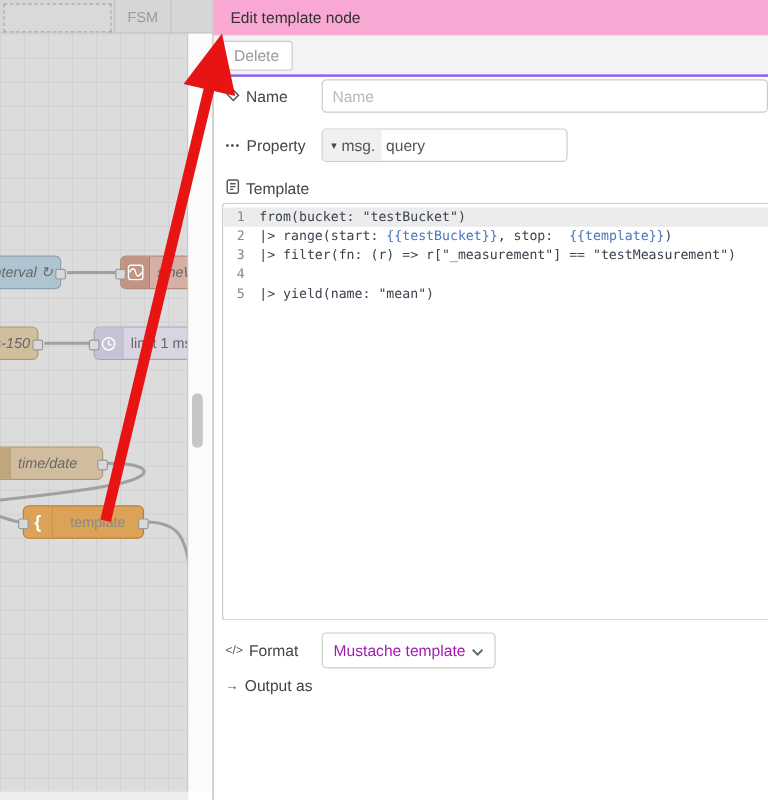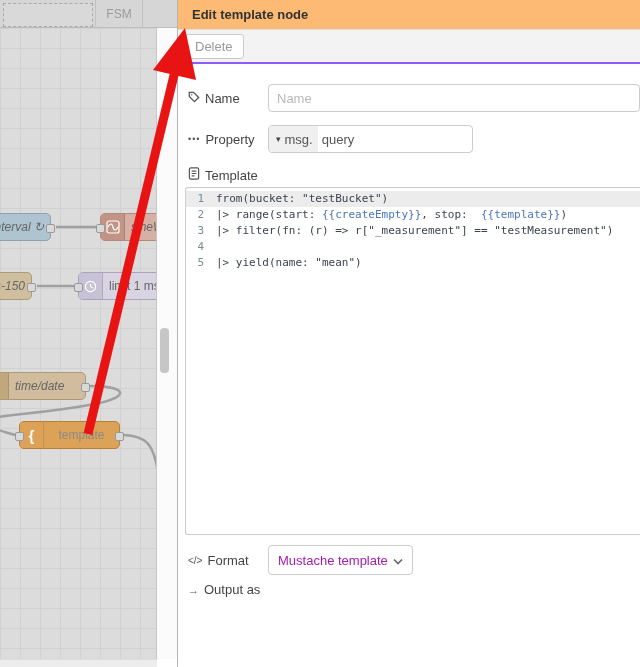--- a/index.html
+++ b/index.html
@@ -50,37 +50,37 @@
   .n-timedate .ibox { background:#c0a87c; font-style:italic; font-family:"Liberation Serif", serif; font-size:13px; }
   svg.wires { position:absolute; left:0; top:0; width:157px; height:631px; }
 
   
   svg.arrow { position:absolute; left:0; top:0; width:640px; height:667px;
               z-index:60; pointer-events:none; }
 
   
   .dialog { position:absolute; left:177px; top:0; width:463px; height:667px;
             background:#fff; border-left:1px solid #b5b5b5; z-index:10; }
-  .dlg-header { height:30px; background:#fdba74; border-bottom:1px solid #dedede;
-                font-size:13px; font-weight:bold; color:#333; line-height:30px;
+  .dlg-header { height:30px; background:#f9a8d4; border-bottom:1px solid #dedede;
+                font-size:13px; font-weight:normal; color:#333; line-height:30px;
                 padding-left:14px; }
   .dlg-toolbar { height:34px; background:#f3f3f3; border-bottom:2px solid #8b5cf6;
                  position:relative; }
   .btn-delete { position:absolute; left:6px; top:4px; height:25px; padding:0 10px;
                 background:#fff; border:1px solid #ccc; border-radius:3px;
                 color:#999; font-size:13px; cursor:pointer; }
   .tab-tray { height:31px; background:#f7f7f7; border-bottom:1px solid #ccc;
               position:relative; }
   .tab-props { position:absolute; left:3px; bottom:-1px; width:149px; height:28px;
                background:#fff; border:1px solid #ccc; border-bottom:1px solid #fff;
                font-size:13px; font-weight:bold; color:#444;
                display:flex; align-items:center; gap:6px; padding-left:10px; }
   .dlg-body { padding:0 0 0 10px; }
   .form-row { display:flex; align-items:center; }
-  .row-name { margin-top:20px; }
+  .row-name { margin-top:2px; }
   .row-prop { margin-top:13px; }
   .f-label { width:80px; flex:none; font-size:13px; color:#444;
              display:flex; align-items:center; gap:5px; }
   .f-label .lic { color:#555; font-size:11px; }
   .inp-name { flex:1; height:28px; border:1px solid #ccc; border-radius:4px;
               font-size:13px; color:#555; padding:0 8px; outline:none;
               font-family:"Liberation Sans", sans-serif; }
   .inp-name::placeholder { color:#b9b9b9; }
   .typed-input { width:205px; height:28px; border:1px solid #ccc; border-radius:4px;
                  display:flex; align-items:center; overflow:hidden; background:#fff; }
@@ -225,21 +225,21 @@
             <rect x="1" y="1" width="10" height="12" rx="1.5"></rect>
             <path d="M3.5 4.5 h5 M3.5 7 h5 M3.5 9.5 h3"></path>
           </svg>
         </span>
         <span>Template</span>
       </div>
 
       <div class="code-editor">
         <div id="code-lines">
             <div class="code-row active"><span class="code-num">1</span><span class="code-text"><span>from(bucket: "testBucket")</span></span></div>
-            <div class="code-row"><span class="code-num">2</span><span class="code-text"><span>|&gt; range(start: </span><span class="mustache">{{createEmpty}}</span><span>, stop:  </span><span class="mustache">{{template}}</span><span>)</span></span></div>
+            <div class="code-row"><span class="code-num">2</span><span class="code-text"><span>|&gt; range(start: </span><span class="mustache">{{testBucket}}</span><span>, stop:  </span><span class="mustache">{{template}}</span><span>)</span></span></div>
             <div class="code-row"><span class="code-num">3</span><span class="code-text"><span>|&gt; filter(fn: (r) =&gt; r["_measurement"] == "testMeasurement")</span></span></div>
             <div class="code-row"><span class="code-num">4</span></div>
             <div class="code-row"><span class="code-num">5</span><span class="code-text"><span>|&gt; yield(name: "mean")</span></span></div>
           </div>
       </div>
 
       <div class="form-row row-format">
         <span class="f-label">
           <span class="lic" style="font-size:10px;">&lt;/&gt;</span>
           <span>Format</span>

